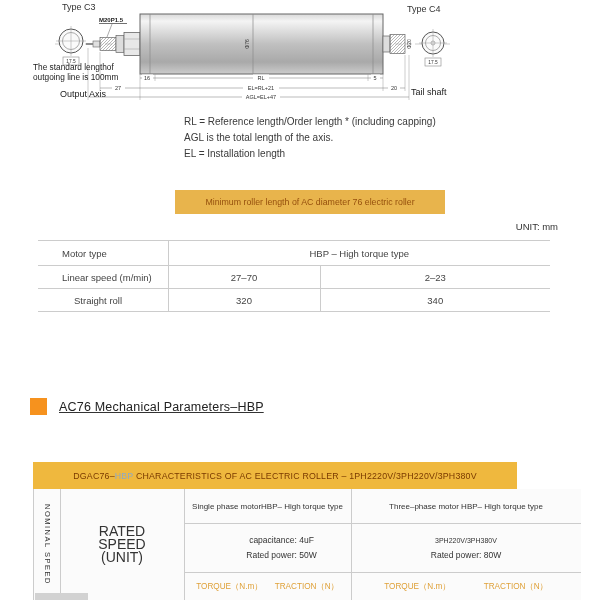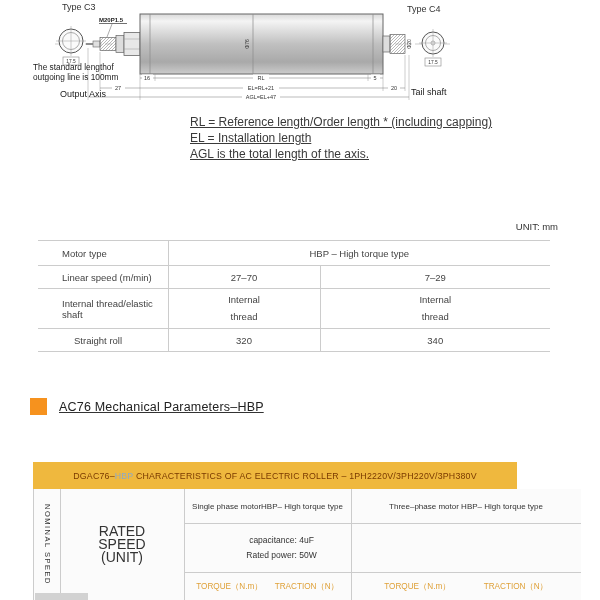--- a/index.html
+++ b/index.html
@@ -1,21 +1,21 @@
 <!DOCTYPE html>
 <html><head>
 <meta charset="utf-8">
 <style>
   html,body{margin:0;padding:0;background:#fff;}
   .page{position:relative;width:600px;height:600px;background:#ffffff;overflow:hidden;
         font-family:"Liberation Sans", sans-serif;color:#333;}
   .abs{position:absolute;}
 
   
-  .legend{left:190px;top:114px;font-size:12px;color:#3a3a3a;line-height:16px;text-decoration:underline;}
+  .legend{left:184px;top:114px;font-size:10px;color:#3a3a3a;line-height:16px;}
 
   
   .banner{left:175px;top:190px;width:270px;height:24px;background:#e8b44c;
           display:flex;align-items:center;justify-content:center;
           font-size:8.8px;color:#96500d;}
 
   .unit{left:470px;top:221px;width:88px;text-align:right;font-size:9.5px;color:#333;}
 
   
   table.spec{position:absolute;left:38px;top:240px;width:512px;border-collapse:collapse;
@@ -164,51 +164,45 @@
     </g>
 
     <text x="33" y="70" font-size="8.3" fill="#222">The standard lengthof</text>
     <text x="33" y="80" font-size="8.3" fill="#222">outgoing line is 100mm</text>
     <text x="60" y="97" font-size="9" fill="#222">Output Axis</text>
     <text x="411" y="95" font-size="9" fill="#222">Tail shaft</text>
   </svg>
 
   <div class="abs legend">
     <div>RL = Reference length/Order length * (including capping)</div>
+    <div>AGL is the total length of the axis.</div>
     <div>EL = Installation length</div>
-    <div>AGL is the total length of the axis.</div>
-  </div>
-
+  </div>
+
+  <div class="abs banner">
+    <span>Minimum roller length of AC diameter 76 electric roller</span>
+  </div>
 
   <div class="abs unit">UNIT: mm</div>
 
   <table class="spec">
     <colgroup>
         <col style="width:130px">
         <col style="width:152px">
         <col style="width:230px">
       </colgroup>
     <tbody>
         <tr style="height:25px">
       <td class="lbl">Motor type</td>
       <td class="val" colspan="2">HBP – High torque type</td>
     </tr>
     <tr style="height:23px">
       <td class="lbl">Linear speed (m/min)</td>
       <td class="val">27–70</td>
-      <td class="val">7–29</td>
-    </tr>
-    <tr style="height:40px">
-      <td class="lbl">Internal thread/elastic shaft</td>
-      <td class="val">
-            <div class="wrapcell">Internal thread</div>
-          </td>
-      <td class="val">
-            <div class="wrapcell">Internal thread</div>
-          </td>
+      <td class="val">2–23</td>
     </tr>
     <tr style="height:23px">
       <td class="lbl lbl2">Straight roll</td>
       <td class="val">320</td>
       <td class="val">340</td>
     </tr>
   </tbody>
     </table>
 
   <div class="abs sec">
@@ -237,20 +231,24 @@
       <div>(UNIT)</div>
     </div>
 
     <div class="cell phead" style="left:150px;top:0;width:167px;height:34px">Single phase motorHBP– High torque type</div>
     <div class="cell phead" style="left:317px;top:0;width:230px;height:34px">Three–phase motor HBP– High torque type</div>
 
     <div class="cell pmid" style="left:164px;top:34px;width:167px;height:49px">
       <div>capacitance: 4uF</div>
       <div>Rated power: 50W</div>
     </div>
+    <div class="cell pmid" style="left:317px;top:34px;width:230px;height:49px">
+      <div class="small-line">3PH220V/3PH380V</div>
+      <div>Rated power: 80W</div>
+    </div>
 
     <div class="cell trow" style="left:150px;top:83px;width:167px;height:28px">
       <span>TORQUE（N.m）</span>
       <span>TRACTION（N）</span>
     </div>
     <div class="cell trow" style="left:317px;top:83px;width:230px;height:28px">
       <span>TORQUE（N.m）</span>
       <span>TRACTION（N）</span>
     </div>
   </div>

